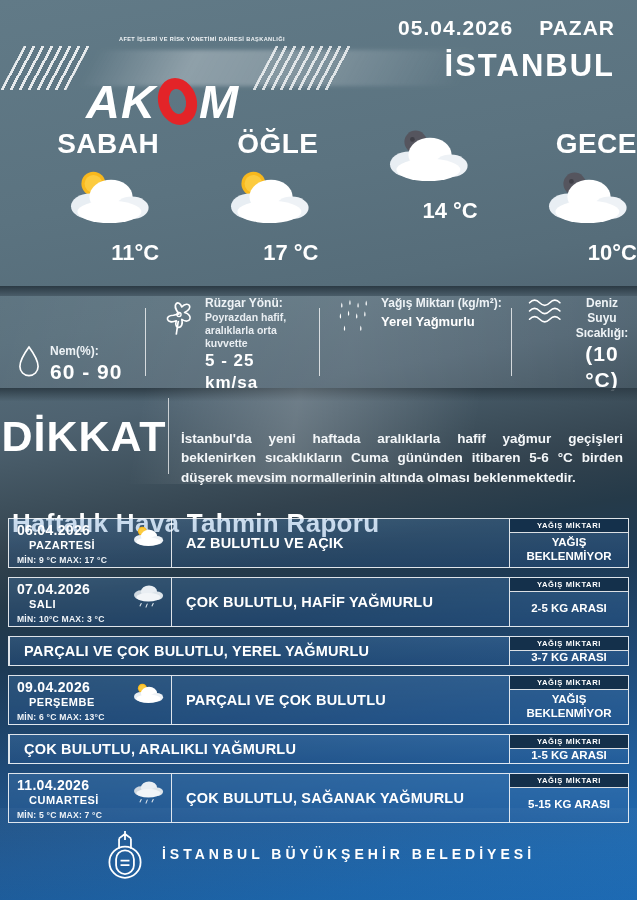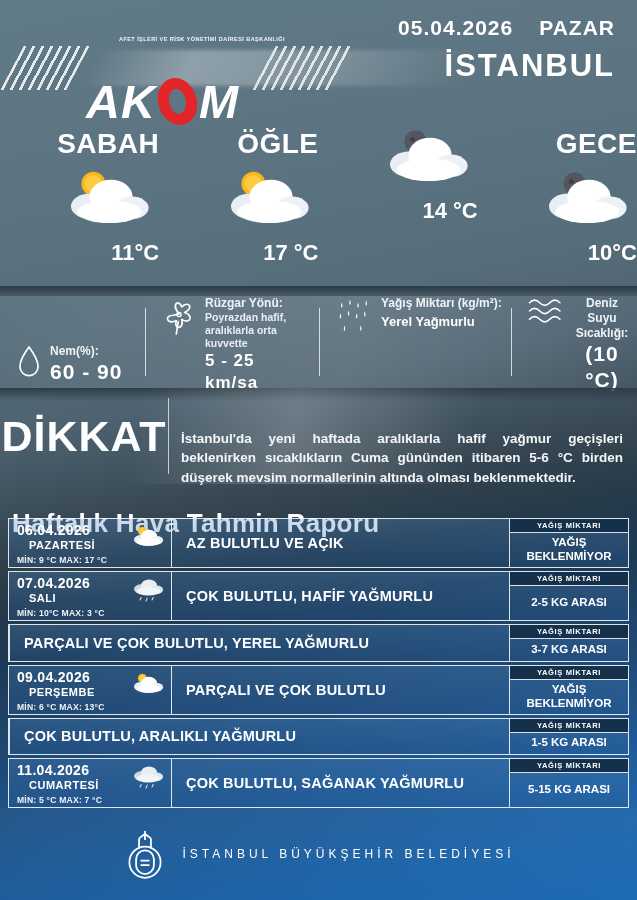--- a/index.html
+++ b/index.html
@@ -63,21 +63,21 @@
     background:linear-gradient(100deg,rgba(255,255,255,0) 22%,rgba(255,255,255,.20) 46%,rgba(255,255,255,0) 74%);}
   .wtitle{position:relative;width:168px;text-align:center;font-size:43px;font-weight:900;letter-spacing:1px;}
   .wdivider{position:relative;width:1px;align-self:stretch;margin:10px 0;background:rgba(255,255,255,.7);}
   .wtext{position:relative;flex:1;padding:0 14px 0 12px;font-size:13.5px;font-weight:700;
     line-height:1.42;text-align:justify;color:#f4f7f9;margin-top:44px;}
 
   
   .weeklytitle{top:508px;height:34px;padding-left:12px;font-size:26px;font-weight:800;letter-spacing:.3px;}
 
   
-  .wtable{top:518px;height:290px;padding:0 8px;display:flex;flex-direction:column;gap:3px;}
+  .wtable{top:518px;height:290px;padding:0 8px;display:flex;flex-direction:column;gap:9px;}
   .wrow{flex:1;display:flex;border:1px solid rgba(255,255,255,.85);
     background:linear-gradient(180deg,rgba(80,140,200,.30),rgba(40,90,150,.30));}
   .cell-date{position:relative;width:150px;padding:3px 4px 2px 8px;}
   .rdate{font-size:14px;font-weight:800;letter-spacing:.3px;}
   .rday{font-size:11px;font-weight:700;letter-spacing:.5px;margin-top:1px;margin-left:12px;}
   .rminmax{font-size:8.6px;font-weight:700;letter-spacing:.2px;margin-top:4px;color:#f0f4f8;}
   .ricon{position:absolute;right:4px;top:3px;width:36px;height:30px;}
   .cell-desc{flex:1;display:flex;align-items:center;padding-left:14px;
     border-left:1px solid rgba(255,255,255,.85);border-right:1px solid rgba(255,255,255,.85);
     font-size:14.5px;font-weight:800;letter-spacing:.2px;}
@@ -85,21 +85,21 @@
   .phead{height:13px;display:flex;align-items:center;justify-content:center;
     background:#14304b;border-bottom:1px solid rgba(255,255,255,.85);
     font-size:7.6px;font-weight:800;letter-spacing:.6px;}
   .pval{flex:1;display:flex;align-items:center;justify-content:center;text-align:center;
     font-size:11.5px;font-weight:800;line-height:1.2;padding:0 4px;}
 
   
   .footer{top:808px;height:92px;display:flex;align-items:center;justify-content:center;gap:14px;
     background:linear-gradient(180deg,rgba(255,255,255,.03),rgba(0,0,0,.05));}
   .ibb-logo{width:46px;height:52px;}
-  .ftext{font-size:12px;font-weight:400;letter-spacing:4px;}
+  .ftext{font-size:14px;font-weight:700;letter-spacing:4px;}
 
   svg{display:block;}
 </style>
 </head>
 <body>
 
 <svg width="0" height="0" style="position:absolute">
   <defs>
     <g id="cloudbase">
       <ellipse cx="34" cy="48" rx="24" ry="16" fill="#e8eef3"></ellipse>

